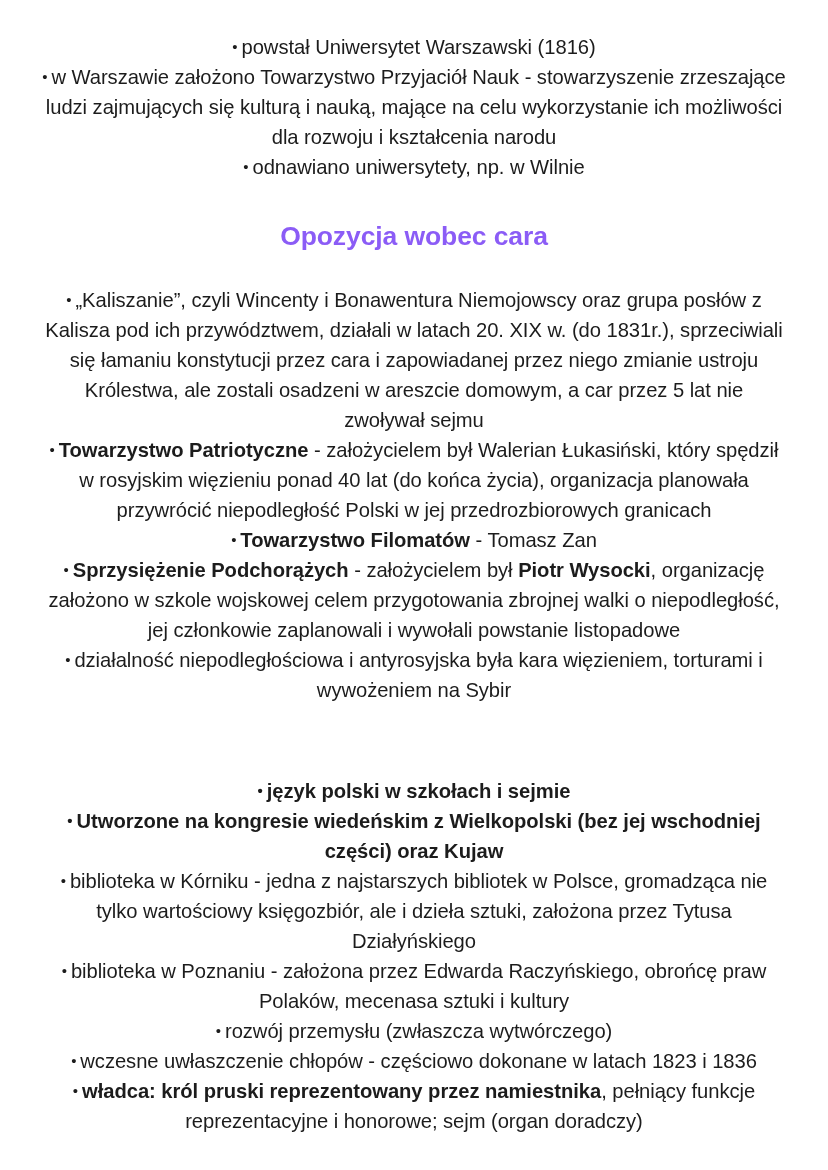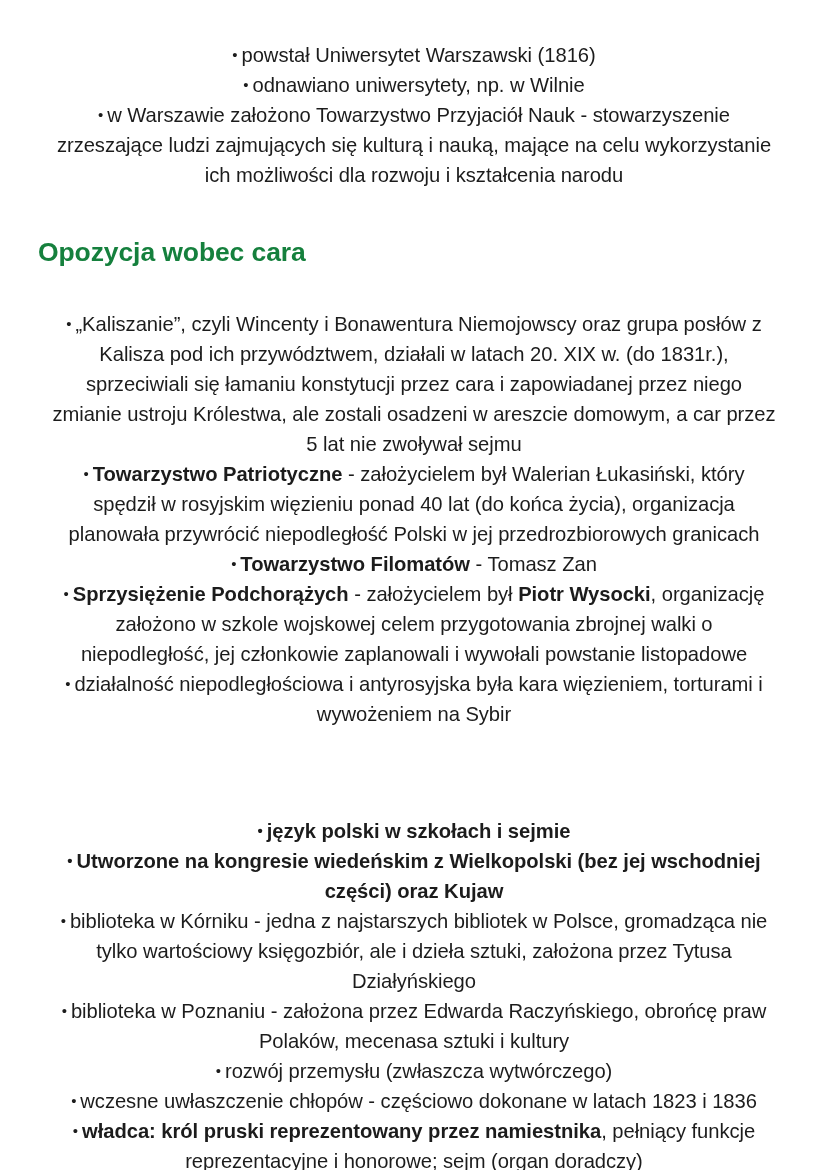--- a/index.html
+++ b/index.html
@@ -21,21 +21,21 @@
     background: #ffffff;
     box-sizing: border-box;
     padding: 28px 38px 0 38px;
   }
   .note-body {
     width: 752px;
     margin: 0 auto;
   }
   .bullet-list {
     list-style: none;
-    margin: 12px;
+    margin: 4px;
     padding: 0;
   }
   .bullet-item {
     position: relative;
     text-align: center;
     font-size: 20.2px;
     line-height: 30px;
     letter-spacing: -0.05px;
     color: #1c1c1c;
     margin: 0;
@@ -49,42 +49,42 @@
     padding-right: 4px;
     color: #1c1c1c;
   }
   .bullet-item.bold {
     font-weight: bold;
   }
   .bullet-item .b {
     font-weight: bold;
   }
   h2.section-heading {
-    text-align: left;
+    text-align: center;
     font-size: 26.5px;
     line-height: 32px;
     font-weight: bold;
-    color: #15803d;
+    color: #8b5cf6;
     margin: 0;
     padding: 0;
     letter-spacing: -0.1px;
   }
   .gap-before-heading { height: 34px; }
   .gap-after-heading  { height: 29px; }
 </style>
 </head>
 <body>
 
 <div id="page">
   <div class="note-body">
     <div id="blocks-root">
         <ul class="bullet-list">
           <li class="bullet-item"><span class="dot">•</span><span>powstał Uniwersytet Warszawski (1816)</span></li>
+          <li class="bullet-item"><span class="dot">•</span><span>w Warszawie założono Towarzystwo Przyjaciół Nauk - stowarzyszenie zrzeszające ludzi zajmujących się kulturą i nauką, mające na celu wykorzystanie ich możliwości dla rozwoju i kształcenia narodu</span></li>
           <li class="bullet-item"><span class="dot">•</span><span>odnawiano uniwersytety, np. w Wilnie</span></li>
-          <li class="bullet-item"><span class="dot">•</span><span>w Warszawie założono Towarzystwo Przyjaciół Nauk - stowarzyszenie zrzeszające ludzi zajmujących się kulturą i nauką, mające na celu wykorzystanie ich możliwości dla rozwoju i kształcenia narodu</span></li>
         </ul>
         <div class="gap-before-heading"></div>
         <h2 class="section-heading">Opozycja wobec cara</h2>
         <div class="gap-after-heading"></div>
         <ul class="bullet-list">
           <li class="bullet-item"><span class="dot">•</span><span>„Kaliszanie”, czyli Wincenty i Bonawentura Niemojowscy oraz grupa posłów z Kalisza pod ich przywództwem, działali w latach 20. XIX w. (do 1831r.), sprzeciwiali się łamaniu konstytucji przez cara i zapowiadanej przez niego zmianie ustroju Królestwa, ale zostali osadzeni w areszcie domowym, a car przez 5 lat nie zwoływał sejmu</span></li>
           <li class="bullet-item"><span class="dot">•</span><span class="b">Towarzystwo Patriotyczne</span><span> - założycielem był Walerian Łukasiński, który spędził w rosyjskim więzieniu ponad 40 lat (do końca życia), organizacja planowała przywrócić niepodległość Polski w jej przedrozbiorowych granicach</span></li>
           <li class="bullet-item"><span class="dot">•</span><span class="b">Towarzystwo Filomatów</span><span> - Tomasz Zan</span></li>
           <li class="bullet-item"><span class="dot">•</span><span class="b">Sprzysiężenie Podchorążych</span><span> - założycielem był </span><span class="b">Piotr Wysocki</span><span>, organizację założono w szkole wojskowej celem przygotowania zbrojnej walki o niepodległość, jej członkowie zaplanowali i wywołali powstanie listopadowe</span></li>
           <li class="bullet-item"><span class="dot">•</span><span>działalność niepodległościowa i antyrosyjska była kara więzieniem, torturami i wywożeniem na Sybir</span></li>

